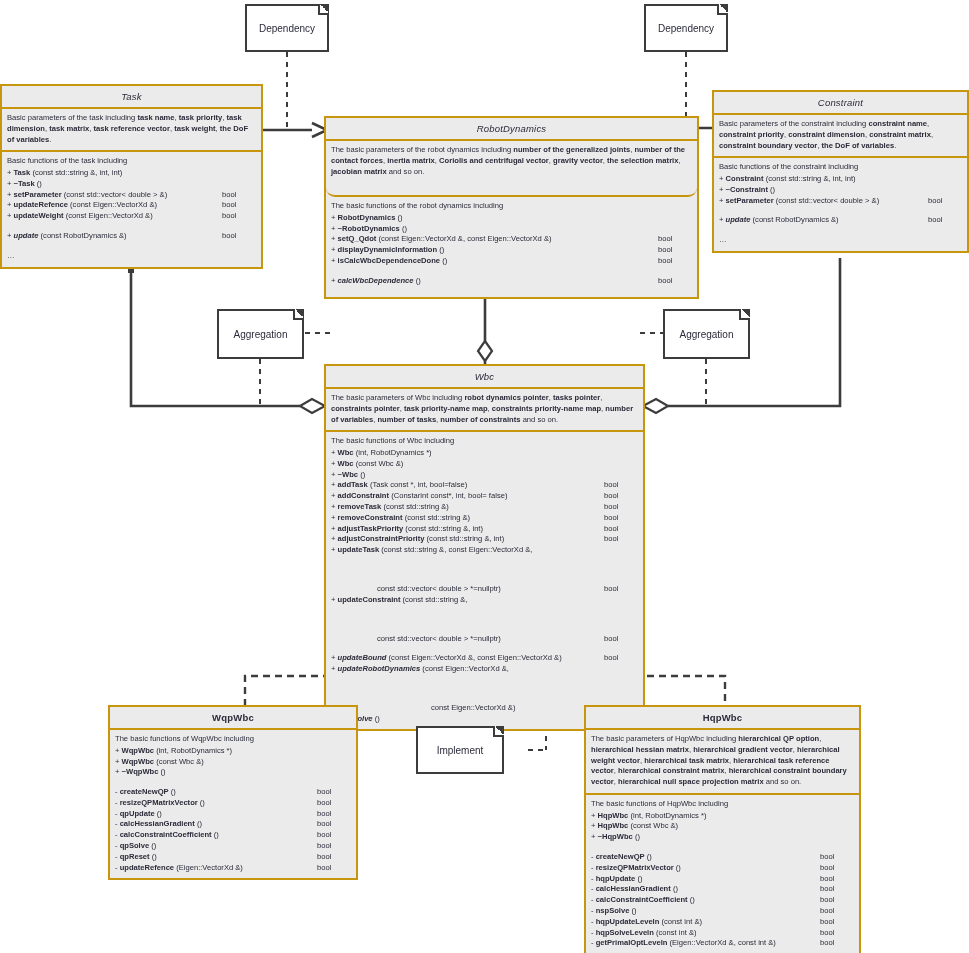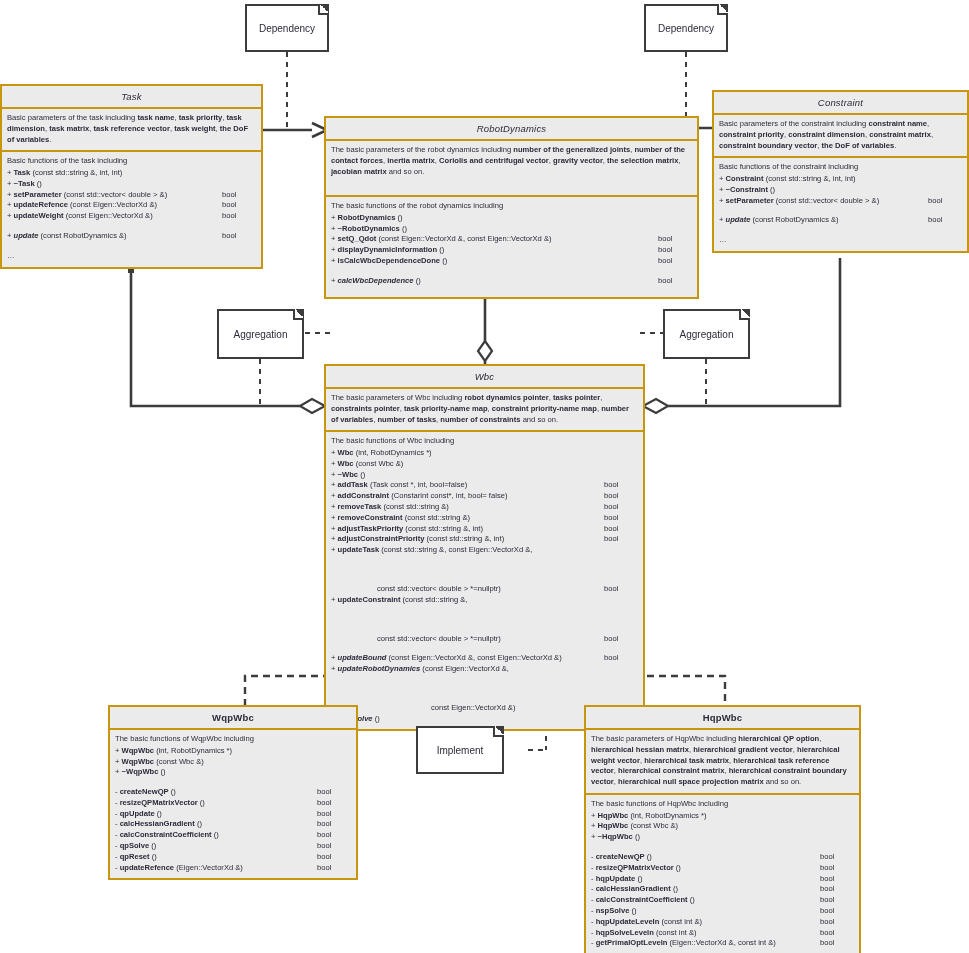--- a/index.html
+++ b/index.html
@@ -205,21 +205,21 @@
           <span class="sig">+ <span class="nm abs">update</span> (const RobotDynamics &amp;)</span>
           <span class="ret">bool</span>
         </div>
         <div class="op spacer"></div>
         <div class="dots">…</div>
       </div>
   </div>
 
   <div class="uml" style="left:324px; top:84px; width:375px;margin-top:32px;">
     <div class="uml-title">RobotDynamics</div>
-    <div class="uml-attrs" style="min-height:56px;">The basic parameters of the robot dynamics including <b>number of the generalized joints</b>, <b>number of the contact forces</b>, <b>inertia matrix</b>, <b>Coriolis and centrifugal vector</b>, <b>gravity vector</b>, <b>the selection matrix</b>, <b>jacobian matrix</b> and so on.</div>
+    <div class="uml-attrs" style="min-height:56px;border-radius:9px;">The basic parameters of the robot dynamics including <b>number of the generalized joints</b>, <b>number of the contact forces</b>, <b>inertia matrix</b>, <b>Coriolis and centrifugal vector</b>, <b>gravity vector</b>, <b>the selection matrix</b>, <b>jacobian matrix</b> and so on.</div>
     <div class="uml-ops" style="min-height:100px;">
         <div class="ops-head">The basic functions of the robot dynamics including</div>
         <div class="op">
           <span class="sig">+ <span class="nm">RobotDynamics</span> ()</span>
           <span class="ret"></span>
         </div>
         <div class="op">
           <span class="sig">+ <span class="nm">~RobotDynamics</span> ()</span>
           <span class="ret"></span>
         </div>
@@ -265,21 +265,21 @@
           <span class="sig">+ <span class="nm abs">update</span> (const RobotDynamics &amp;)</span>
           <span class="ret">bool</span>
         </div>
         <div class="op spacer"></div>
         <div class="dots">…</div>
       </div>
   </div>
 
   <div class="uml" style="left:324px; top:364px; width:321px;">
     <div class="uml-title">Wbc</div>
-    <div class="uml-attrs">The basic parameters of Wbc including <b>robot dynamics pointer</b>, <b>tasks pointer</b>, <b>constraints pointer</b>, <b>task priority-name map</b>, <b>constraint priority-name map</b>, <b>number of variables</b>, <b>number of tasks</b>, <b>number of constraints</b> and so on.</div>
+    <div class="uml-attrs">The basic parameters of Wbc including <b>robot dynamics pointer</b>, <b>tasks pointer</b>, <b>constraints pointer</b>, <b>task priority-name map</b>, <b>constraints priority-name map</b>, <b>number of variables</b>, <b>number of tasks</b>, <b>number of constraints</b> and so on.</div>
     <div class="uml-ops">
         <div class="ops-head">The basic functions of Wbc including</div>
         <div class="op">
           <span class="sig">+ <span class="nm">Wbc</span> (int, RobotDynamics *)</span>
           <span class="ret"></span>
         </div>
         <div class="op">
           <span class="sig">+ <span class="nm">Wbc</span> (const Wbc &amp;)</span>
           <span class="ret"></span>
         </div>

